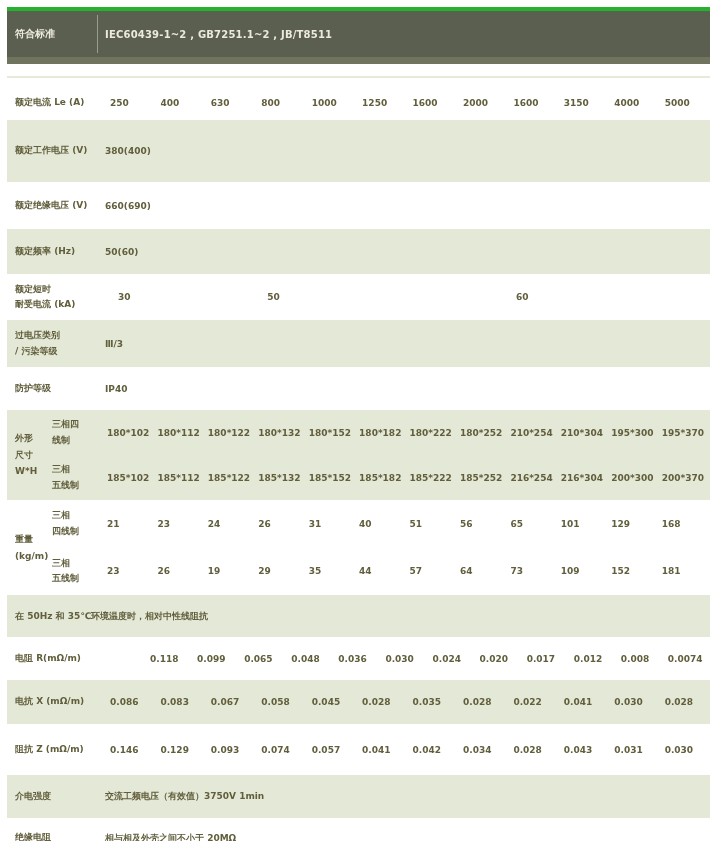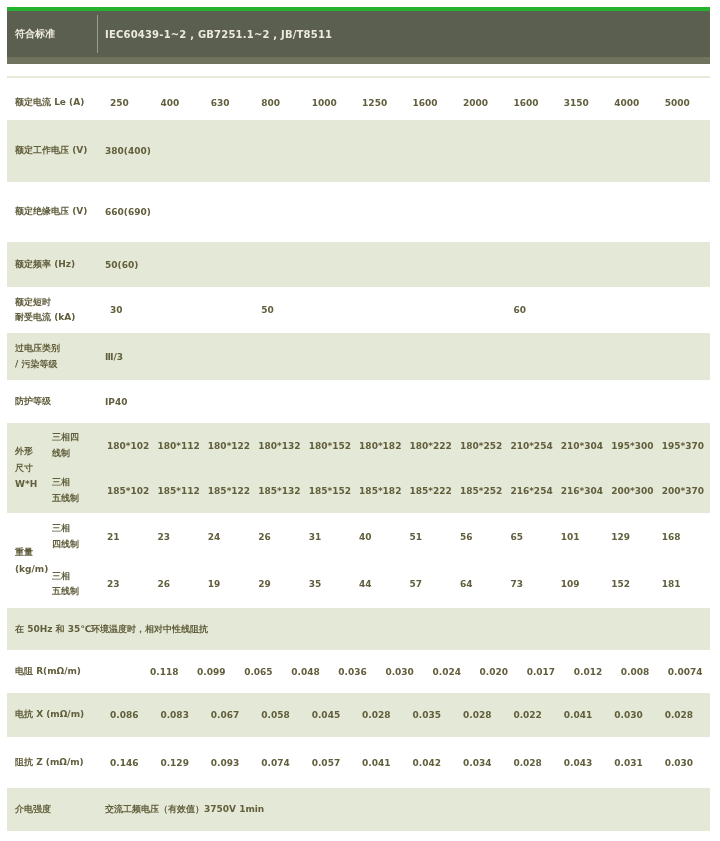--- a/index.html
+++ b/index.html
@@ -65,23 +65,23 @@
   .subrow{flex:1;display:flex;align-items:center;min-width:0;}
   .sublabel{
     width:53px;min-width:53px;box-sizing:border-box;
     white-space:pre-line;line-height:1.7;
   }
   .subrow .cell{padding-left:2px;}
 
   
   .rows .row:nth-child(1){height:35px;}
   .rows .row:nth-child(2){height:62px;}
-  .rows .row:nth-child(3){height:60px;}
+  .rows .row:nth-child(3){height:47px;}
   .rows .row:nth-child(4){height:45px;}
-  .rows .row:nth-child(5){height:46px;}
+  .rows .row:nth-child(5){height:46px;gap:8px;}
   .rows .row:nth-child(6){height:47px;}
   .rows .row:nth-child(7){height:43px;}
   .rows .row:nth-child(8){height:90px;}
   .rows .row:nth-child(9){height:95px;}
   .rows .row:nth-child(10){height:42px;}
   .rows .row:nth-child(11){height:43px;gap:40px;}
   .rows .row:nth-child(12){height:44px;}
   .rows .row:nth-child(13){height:51px;}
   .rows .row:nth-child(14){height:43px;}
   .rows .row:nth-child(15){height:40px;}

